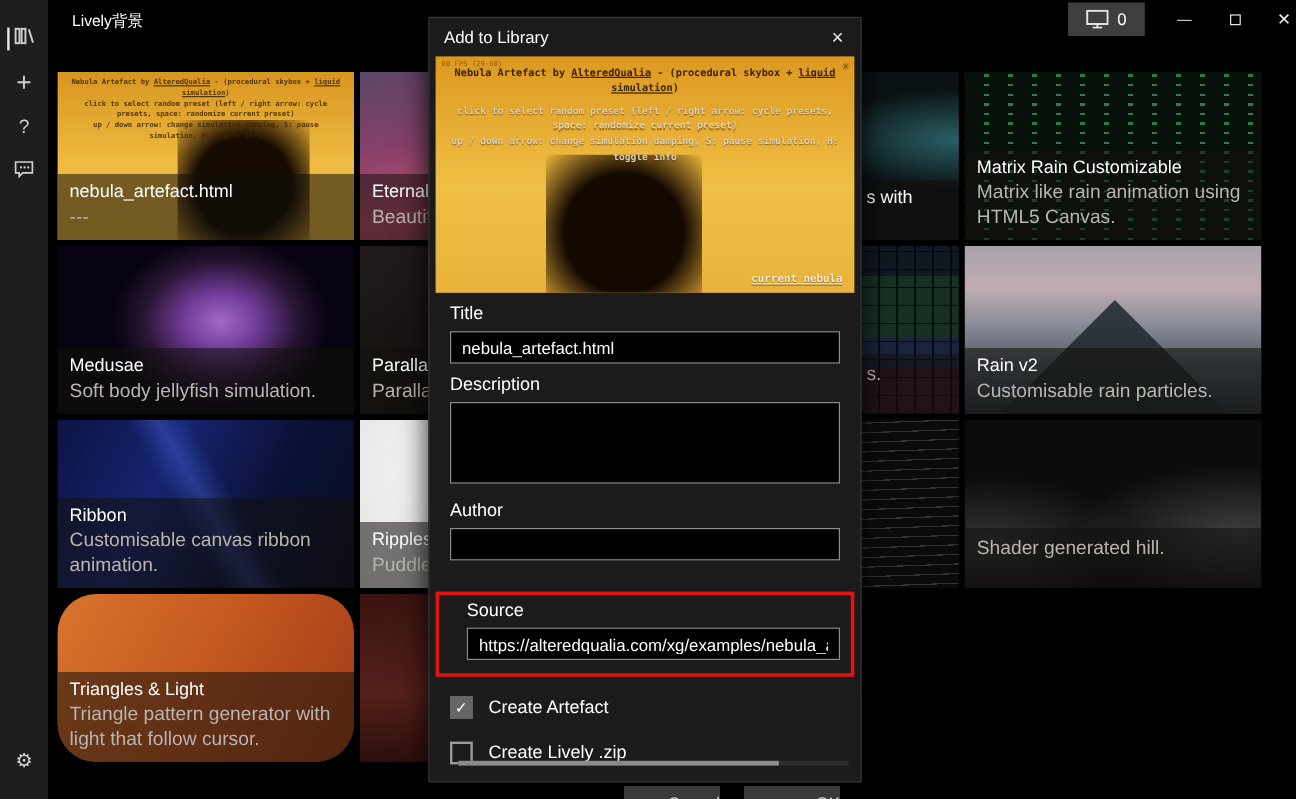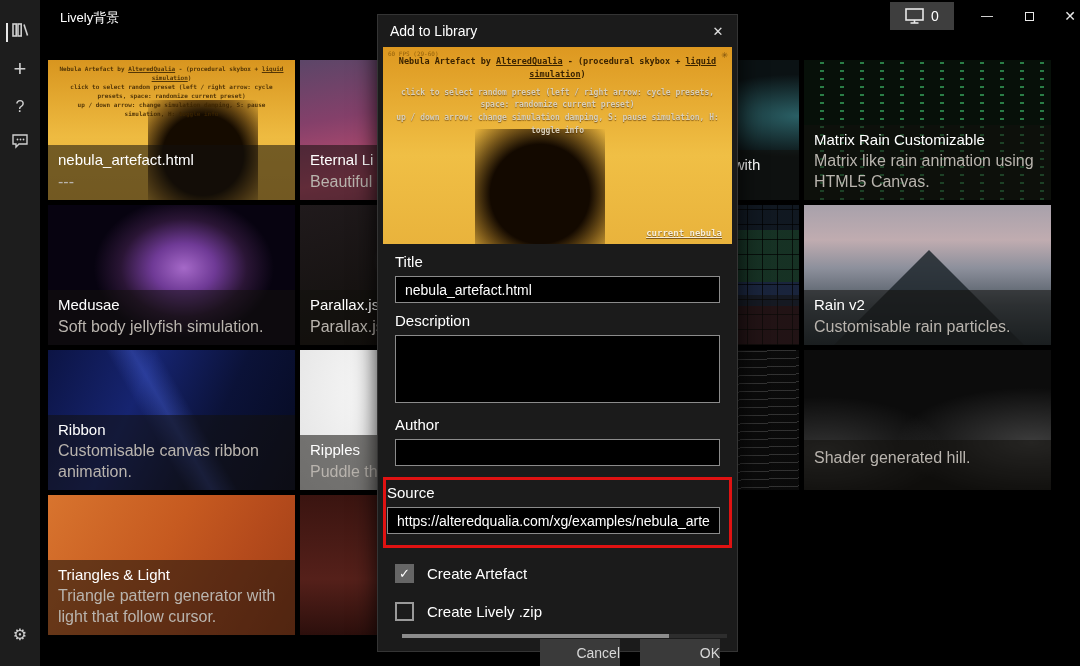--- a/index.html
+++ b/index.html
@@ -75,26 +75,26 @@
       linear-gradient(115deg,#0c1444 0%,#162470 35%,#0b1238 65%,#060a20 100%); }
   .bg-ripples { background:radial-gradient(circle at 40% 30%, #fdfdfd, #e2e2e2 75%, #d6d6d6); }
   .bg-ripples .cap .t { color:#fff; }
   .bg-streaks { background:
       repeating-linear-gradient(178deg, rgba(190,190,190,0.22) 0 1px, transparent 1px 8px),
       linear-gradient(90deg,#101010,#0a0a0a); }
   .bg-thehill { background:
       radial-gradient(ellipse at 8% 72%, rgba(255,255,255,0.16), transparent 38%),
       radial-gradient(ellipse at 92% 66%, rgba(255,255,255,0.20), transparent 42%),
       #0c0c0c; }
-  .bg-triangles { background:linear-gradient(120deg,#d8742e 0%,#c65a20 45%,#b54b1c 70%,#9e3e16 100%); }
+  .bg-triangles { background:linear-gradient(120deg,#d8742e 0%,#c65a20 45%,#b54b1c 70%,#9e3e16 100%);border-radius:32px; }
   .bg-darkred { background:linear-gradient(180deg,#3a1410,#55201a 60%,#2c0f0c); }
   .pad-frag { padding-left:170px; }
 
   
-  .dialog { position:absolute; left:377px; top:14px; width:361px; height:638px; background:#1b1b1b;
+  .dialog { position:absolute; left:357px; top:14px; width:361px; height:638px; background:#1b1b1b;
       border:1px solid #343434; box-shadow:0 0 22px rgba(0,0,0,0.85); z-index:10; }
   .dlg-header { position:relative; height:30px; }
   .dlg-title { position:absolute; left:12px; top:8px; font-size:14px; color:#fff; }
   .dlg-close { position:absolute; right:6px; top:4px; width:26px; height:24px; display:flex; align-items:center; justify-content:center; color:#e0e0e0; font-size:13px; cursor:pointer; }
 
   .preview { position:relative; margin:2px 5px 0; height:197px; overflow:hidden;
       background:linear-gradient(180deg,#dd9820 0%,#f0bf45 55%,#e9b33c 100%);
       font-family:"DejaVu Sans Mono",monospace; }
   .pv-sphere { position:absolute; left:92px; top:82px; width:130px; height:130px;
       background:radial-gradient(circle,#130900 0 54%,rgba(40,20,0,0.6) 75%,transparent 100%); }
@@ -104,21 +104,21 @@
       color:#d9d0ba; text-shadow:0 1px 1px rgba(60,30,0,0.55); line-height:1.6; }
   .pv-fps { position:absolute; left:5px; top:3px; font-size:6px; color:rgba(130,85,5,0.85); }
   .pv-flake { position:absolute; right:4px; top:1px; font-size:11px; color:#7c520e; }
   .pv-corner { position:absolute; right:10px; bottom:6px; font-size:9px; font-weight:bold; color:#f7eed6;
       text-decoration:underline; text-shadow:0 1px 1px rgba(60,30,0,0.6); }
 
   .form { padding:0 17px; }
   .f-label { font-size:15px; color:#fff; margin:9px 0 6px; }
   .f-input { width:100%; height:27px; background:#000; border:1px solid #8b8b8b; color:#fff; font-size:14px; padding:0 9px; font-family:"Liberation Sans",sans-serif; }
   .f-area { width:100%; height:68px; background:#000; border:1px solid #8b8b8b; color:#fff; font-size:14px; padding:5px 9px; resize:none; font-family:"Liberation Sans",sans-serif; }
-  .src-wrap { border:3px solid #e01212; margin:11px -12px 4px; padding:0 9px 11px 1px; }
+  .src-wrap { border:3px solid #e01212; margin:26px -12px 4px; padding:0 9px 11px 23px; }
   .src-wrap .f-label { margin-top:4px; }
   .cb-row { display:flex; align-items:center; gap:13px; margin:13px 0 0 0; height:24px; }
   .cb-row + .cb-row { margin-top:14px; }
   .cb { width:19px; height:19px; border:2px solid #9a9a9a; background:transparent; display:flex; align-items:center; justify-content:center; font-size:13px; color:#fff; cursor:pointer; }
   .cb.checked { background:#666; border-color:#666; }
   .cb-label { font-size:15px; color:#fff; }
   .btn-row { display:flex; justify-content:flex-end; gap:20px; margin-top:16px; }
   .dlg-btn { width:80px; height:27px; background:#3a3a3a; color:#d8d8d8; border:none; font-size:14px; font-family:"Liberation Sans",sans-serif; cursor:pointer;text-align:right; }
   .dlg-scroll { position:absolute; left:24px; right:10px; bottom:13px; height:4px; background:#2d2d2d; }
   .dlg-thumb { width:82%; height:100%; background:#8c8c8c; cursor:pointer; }

